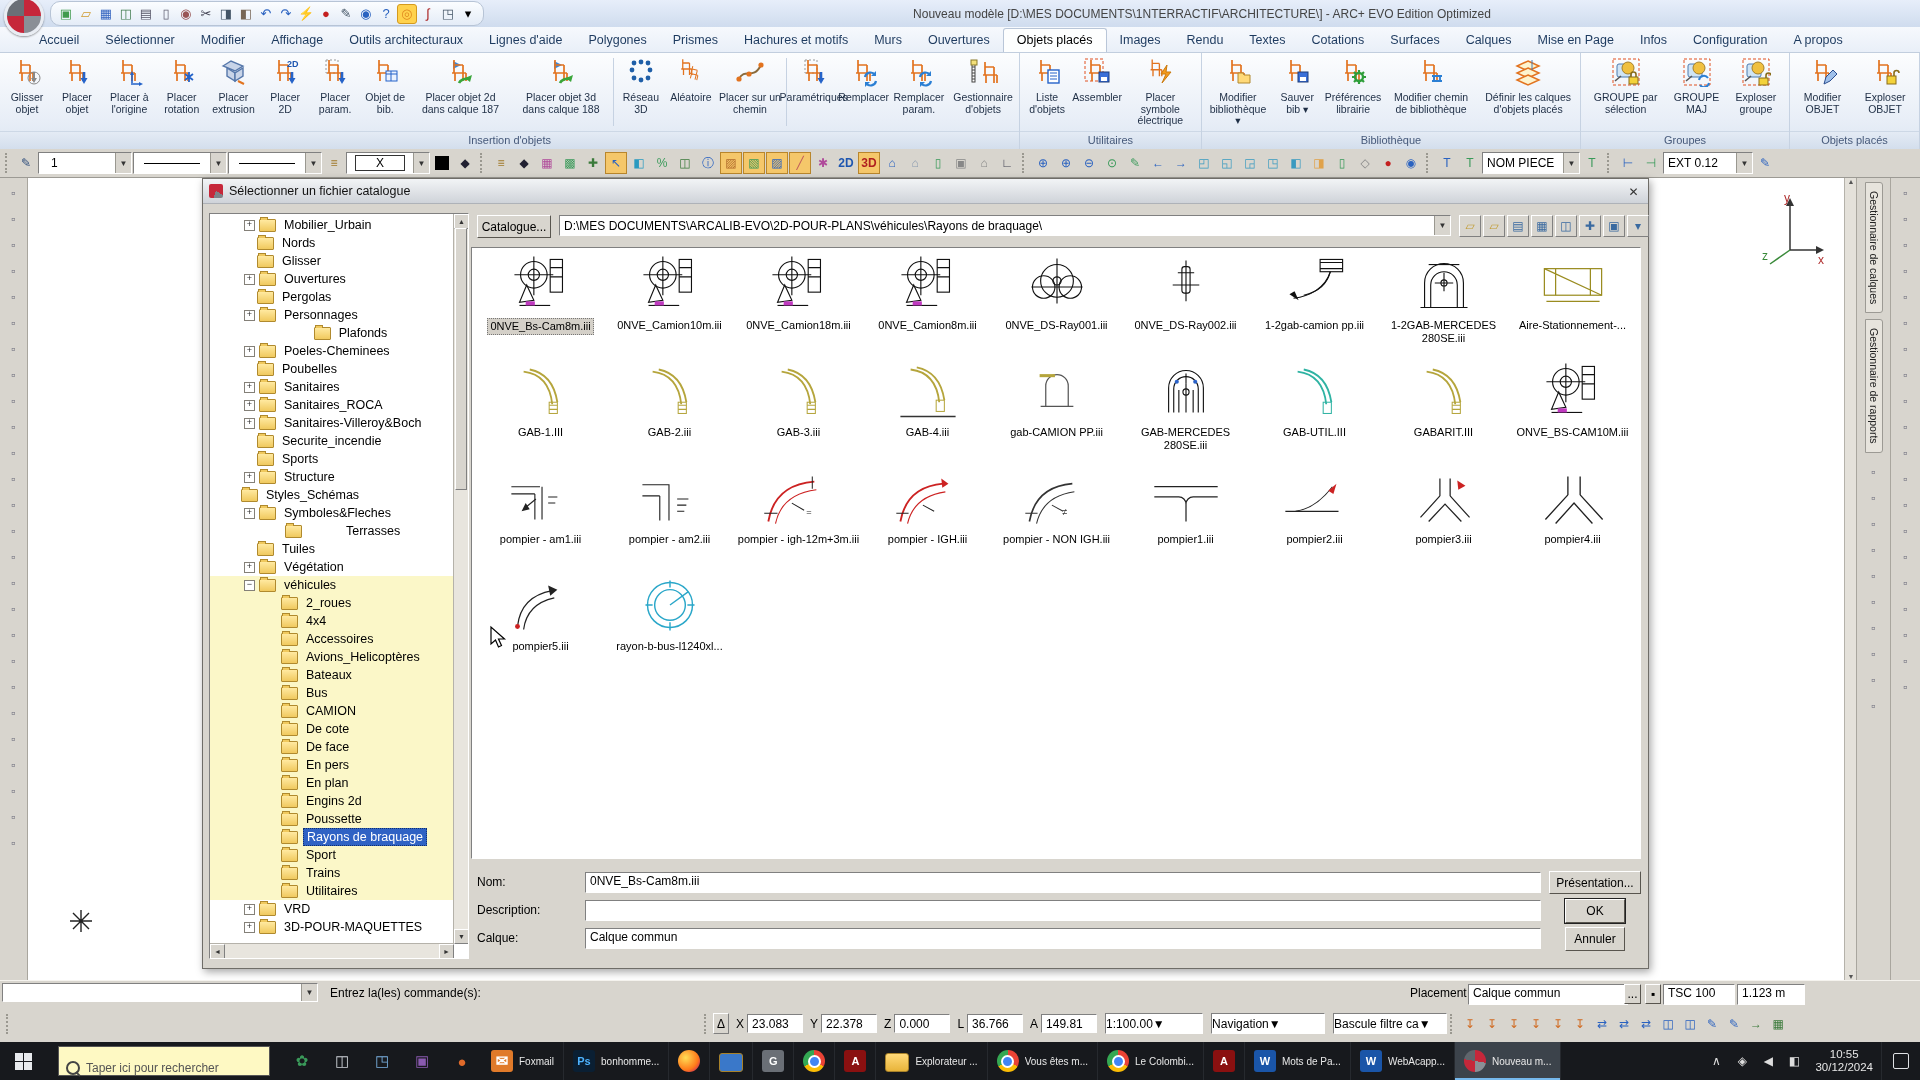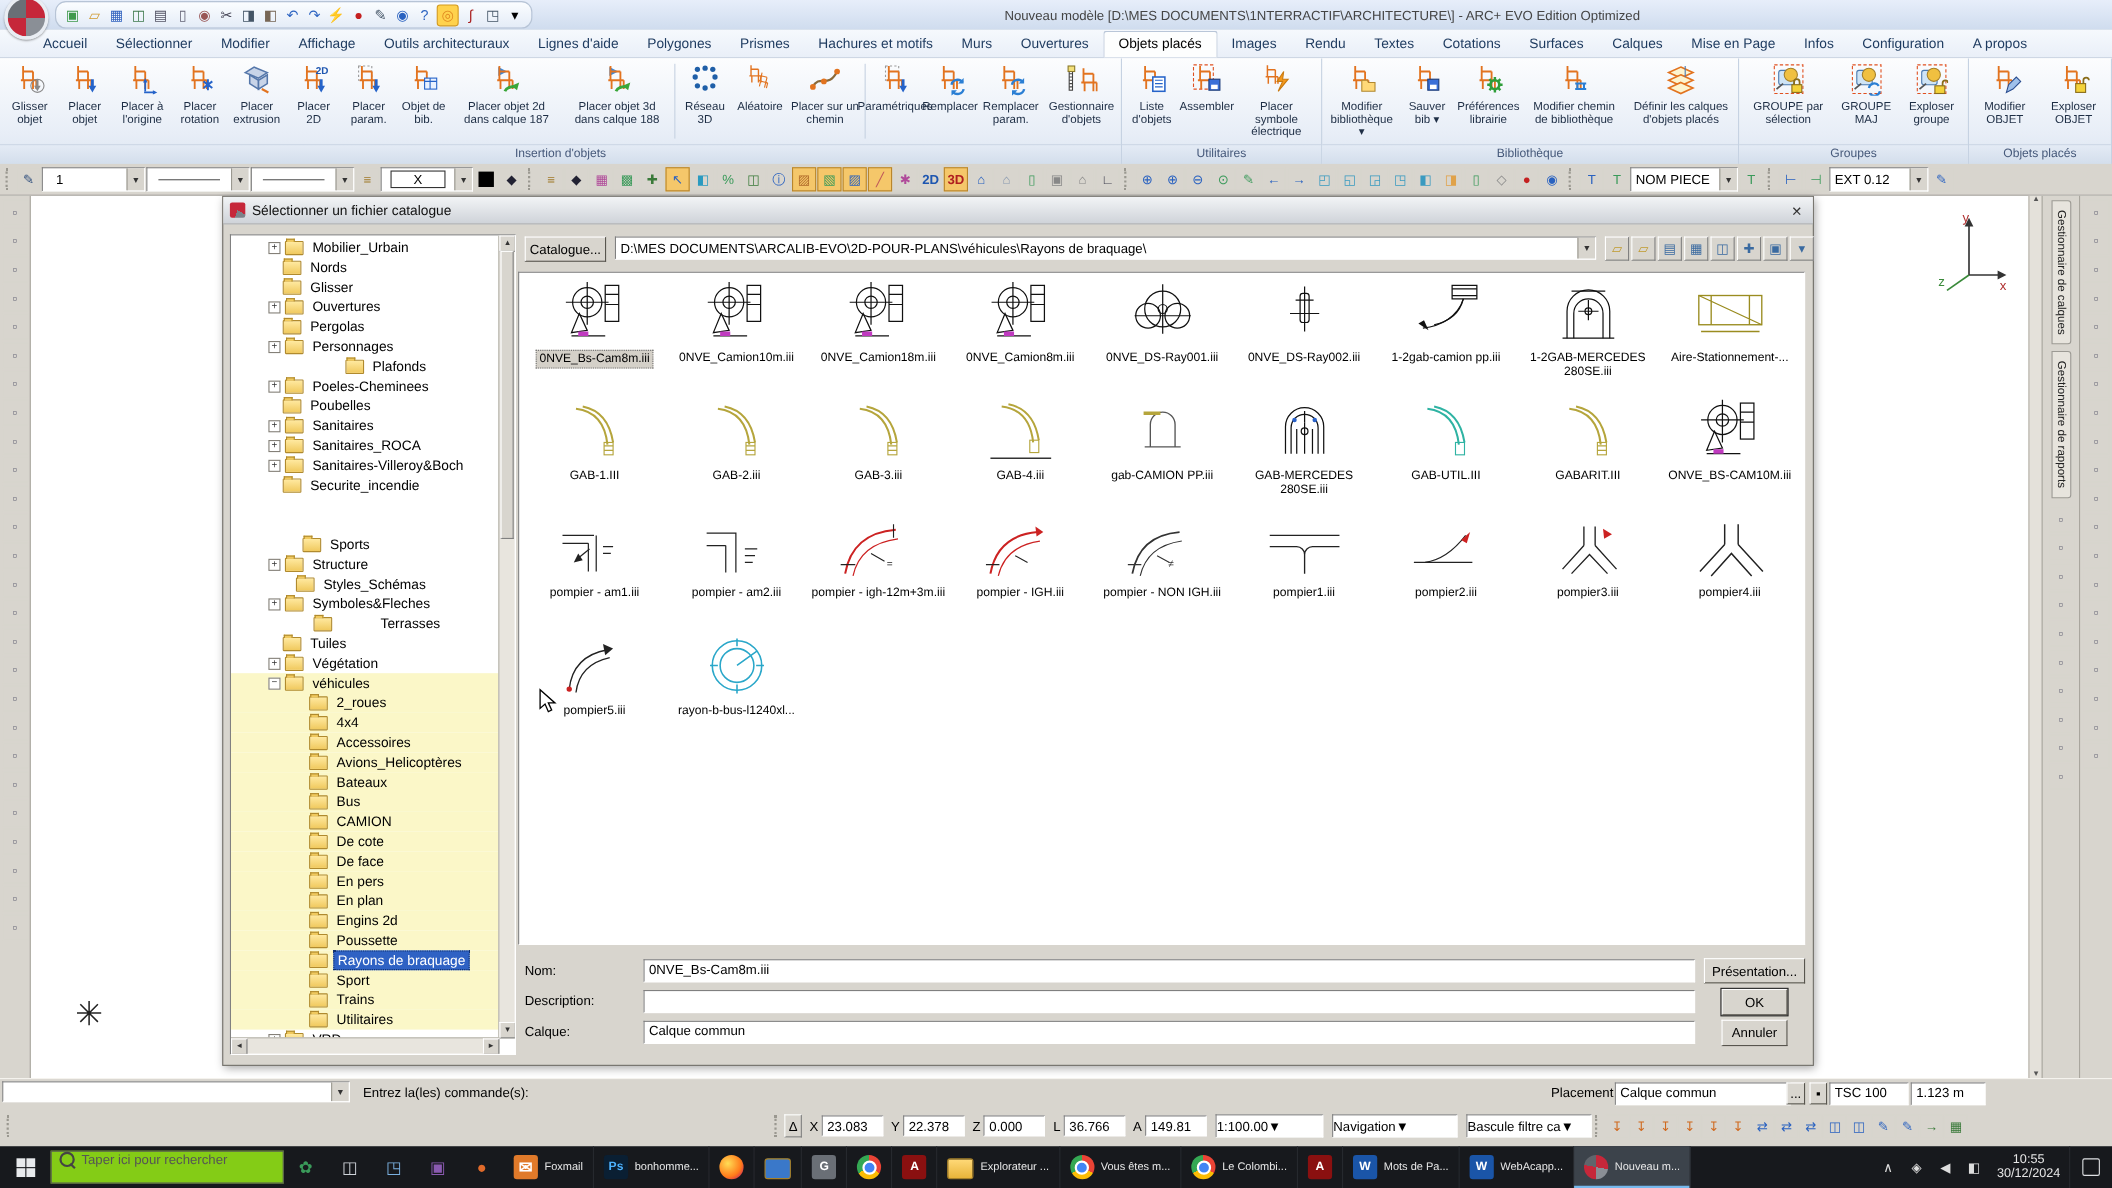--- a/index.html
+++ b/index.html
@@ -112,21 +112,21 @@
   .stat-field{background:#fff;border:1px solid;border-color:#808080 #fff #fff #808080;height:17px;
     font-size:12px;padding:0 4px;display:flex;align-items:center;min-width:46px;}
   .stat-lab{font-size:12px;margin:0 3px 0 7px;}
   .scombo{display:flex;height:19px;border:1px solid;border-color:#808080 #fff #fff #808080;background:#fff;
     font-size:12px;align-items:center;margin-left:8px;}
   
   .taskbar{left:0;top:1042px;width:1920px;height:38px;background:#17191d;display:flex;align-items:stretch;z-index:40;}
   .startbtn{width:46px;display:flex;align-items:center;justify-content:center;}
   .winlogo{display:grid;grid-template-columns:8px 8px;grid-template-rows:8px 8px;gap:1px;}
   .winlogo div{background:#e8eaed;}
-  .searchbox{width:196px;background:#84cc16;margin:4px 0;display:flex;align-items:flex-start;padding:0 7px;gap:6px;
+  .searchbox{width:196px;background:#fef9c3;margin:4px 12px;display:flex;align-items:flex-end;padding:0 7px;gap:6px;
     border:1px solid #555;}
   .searchbox .stext{color:#555;font-size:12px;white-space:nowrap;}
   .mag{width:10px;height:10px;border:2px solid #444;border-radius:50%;position:relative;flex:none;}
   .mag::after{content:"";position:absolute;width:2px;height:6px;background:#444;left:9px;top:8px;transform:rotate(-45deg);}
   .tb-ic{width:40px;display:flex;align-items:center;justify-content:center;}
   .tb-app{display:flex;align-items:center;gap:6px;padding:0 9px;max-width:122px;border-right:1px solid #26292e;}
   .tb-app .albl{color:#e8e8e8;font-size:10px;white-space:nowrap;overflow:hidden;text-overflow:ellipsis;}
   .tb-app.active{background:#3c434b;box-shadow:inset 0 -2px 0 #76b9ed;}
   .aico{width:22px;height:22px;flex:none;display:flex;align-items:center;justify-content:center;
     font-size:13px;font-weight:bold;border-radius:3px;color:#fff;}
@@ -820,31 +820,31 @@
           <div class="trow" style="padding-left: 34px;">
             <div class="expander">+</div>
             <div class="folder"></div>
             <div class="tlabel">Sanitaires-Villeroy&amp;Boch</div>
           </div>
           <div class="trow" style="padding-left: 34px;">
             <div style="width: 13px; flex: 0 0 auto;"></div>
             <div class="folder"></div>
             <div class="tlabel">Securite_incendie</div>
           </div>
-          <div class="trow" style="padding-left: 52px; margin-top: 36px;">
+          <div class="trow" style="padding-left: 34px;">
             <div style="width: 13px; flex: 0 0 auto;"></div>
             <div class="folder"></div>
             <div class="tlabel">Sports</div>
           </div>
           <div class="trow" style="padding-left: 34px;">
             <div class="expander">+</div>
             <div class="folder"></div>
             <div class="tlabel">Structure</div>
           </div>
-          <div class="trow" style="padding-left: 46px; text-align: right;">
+          <div class="trow" style="padding-left: 18px; text-align: right;">
             <div style="width: 13px; flex: 0 0 auto;"></div>
             <div class="folder"></div>
             <div class="tlabel">Styles_Schémas</div>
           </div>
           <div class="trow" style="padding-left: 34px;">
             <div class="expander">+</div>
             <div class="folder"></div>
             <div class="tlabel">Symboles&amp;Fleches</div>
           </div>
           <div class="trow" style="padding-left: 26px; gap: 36px;">

